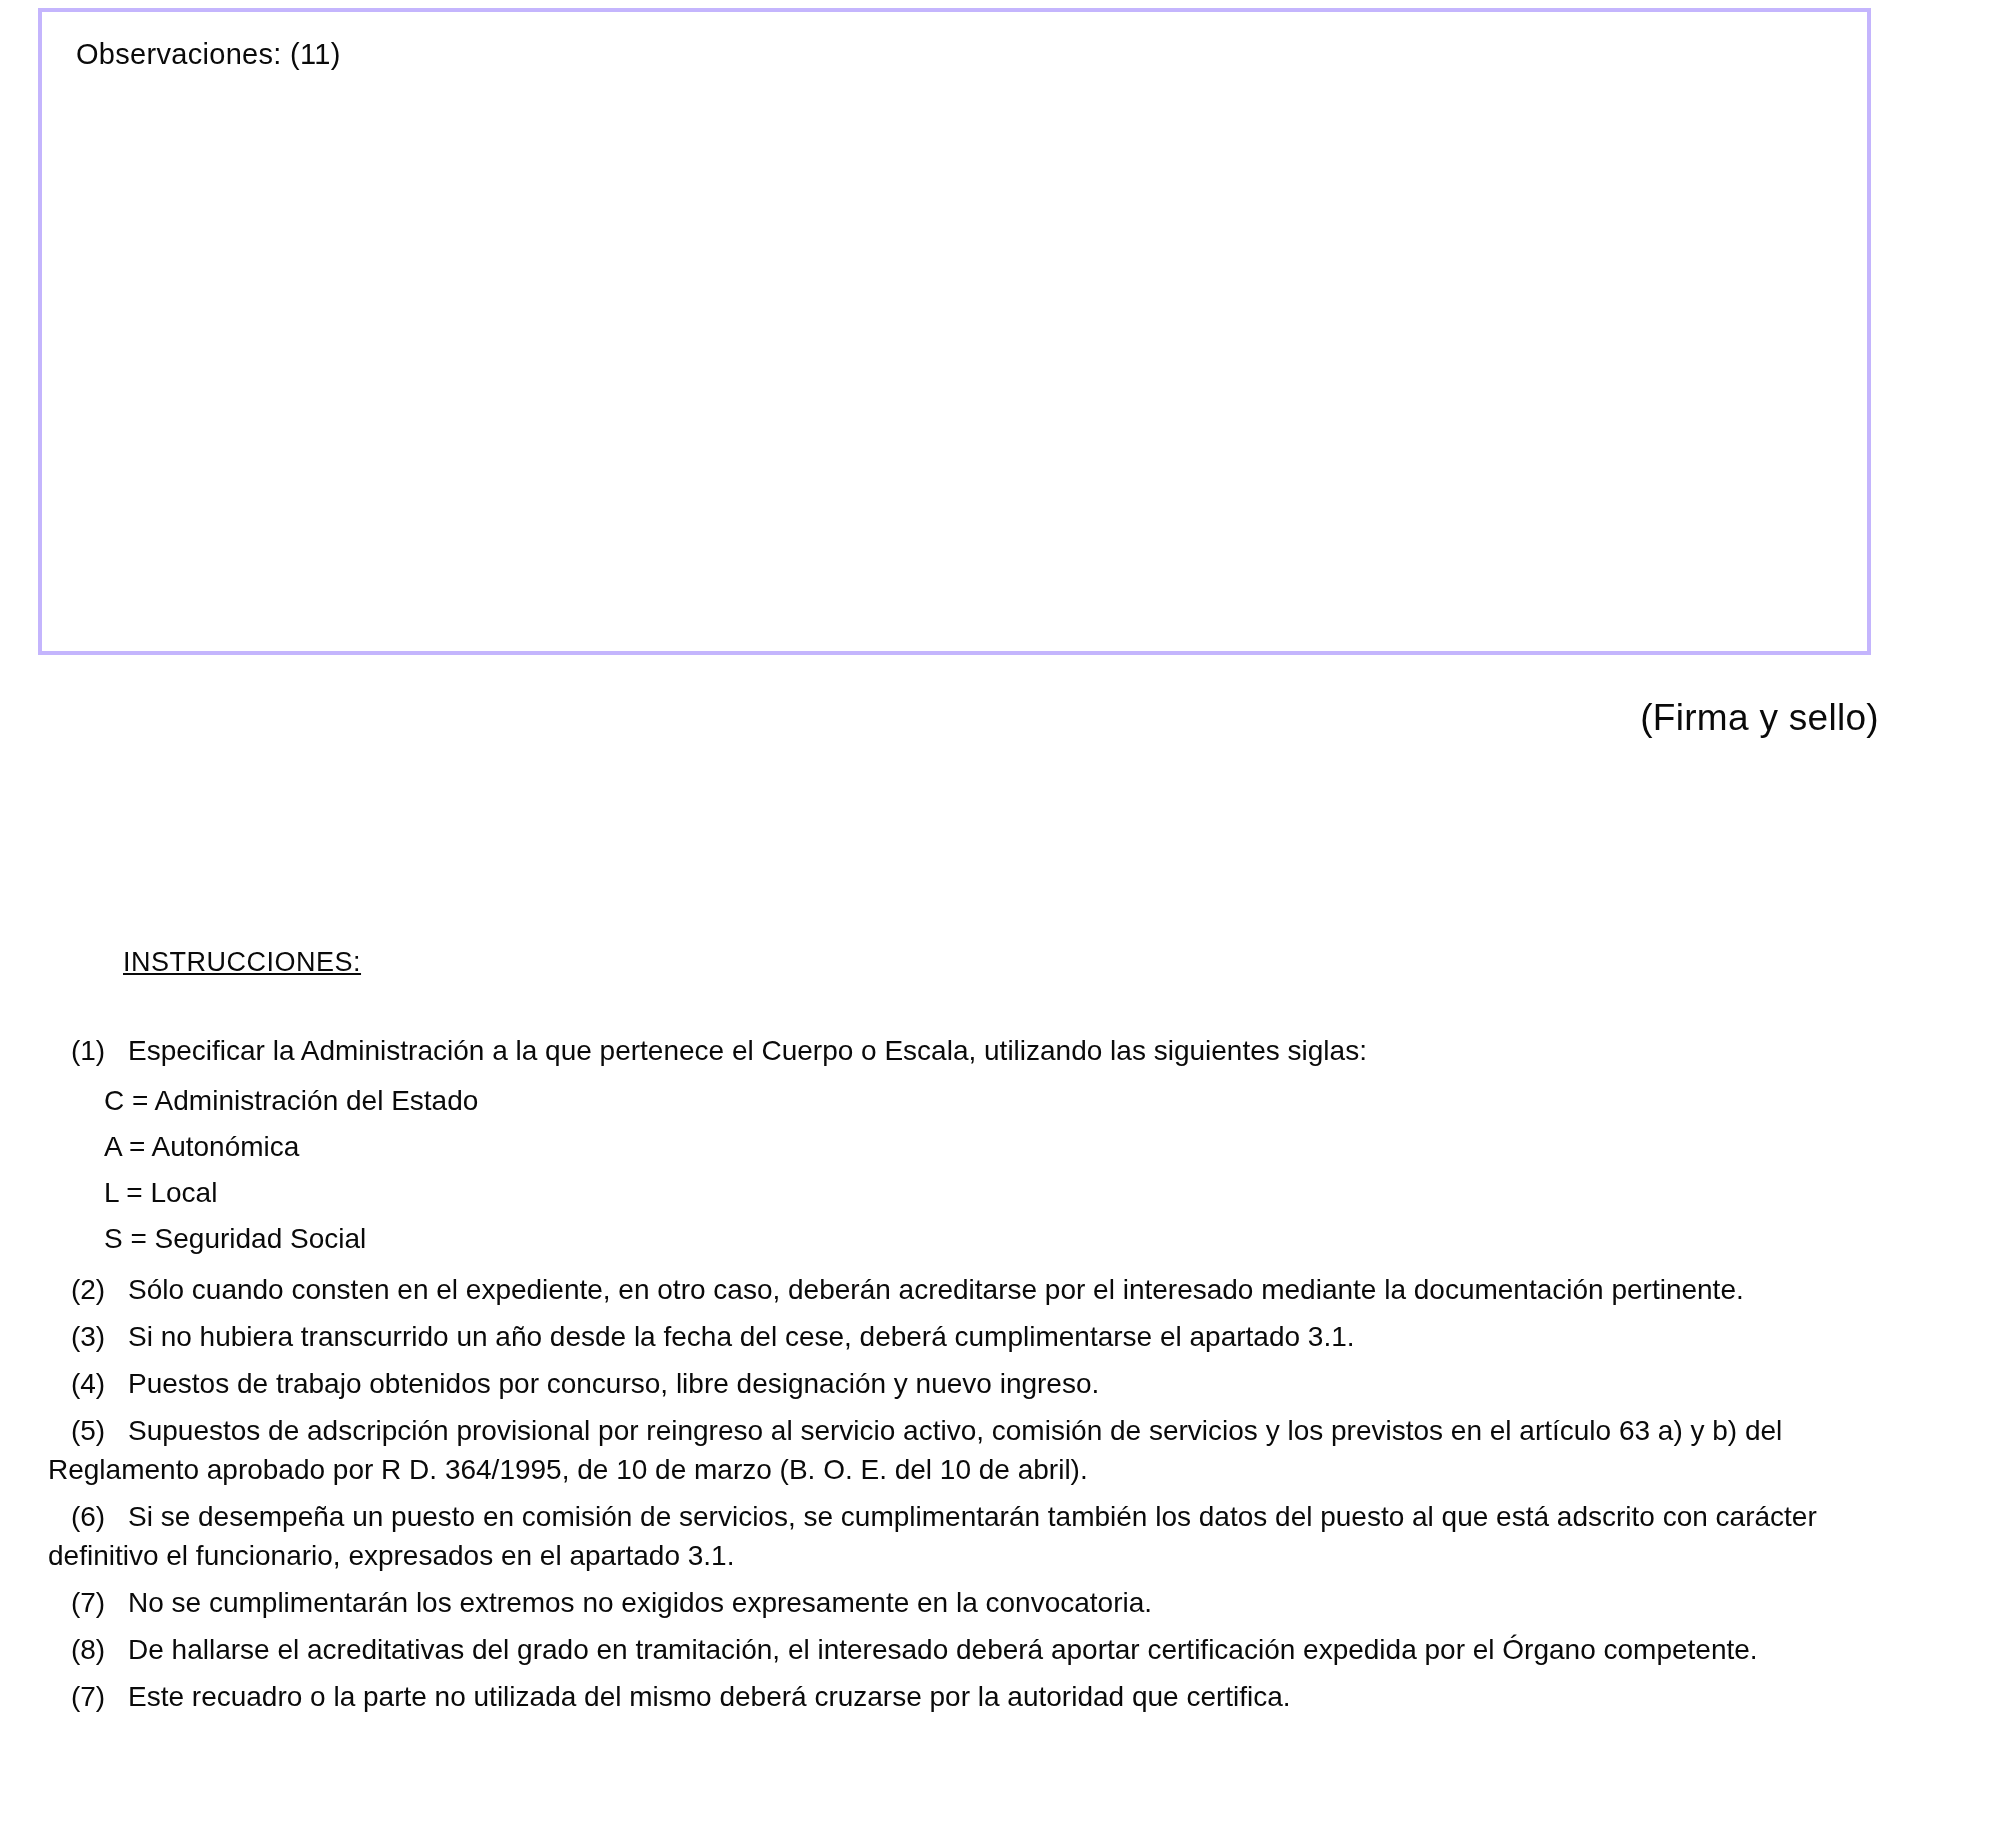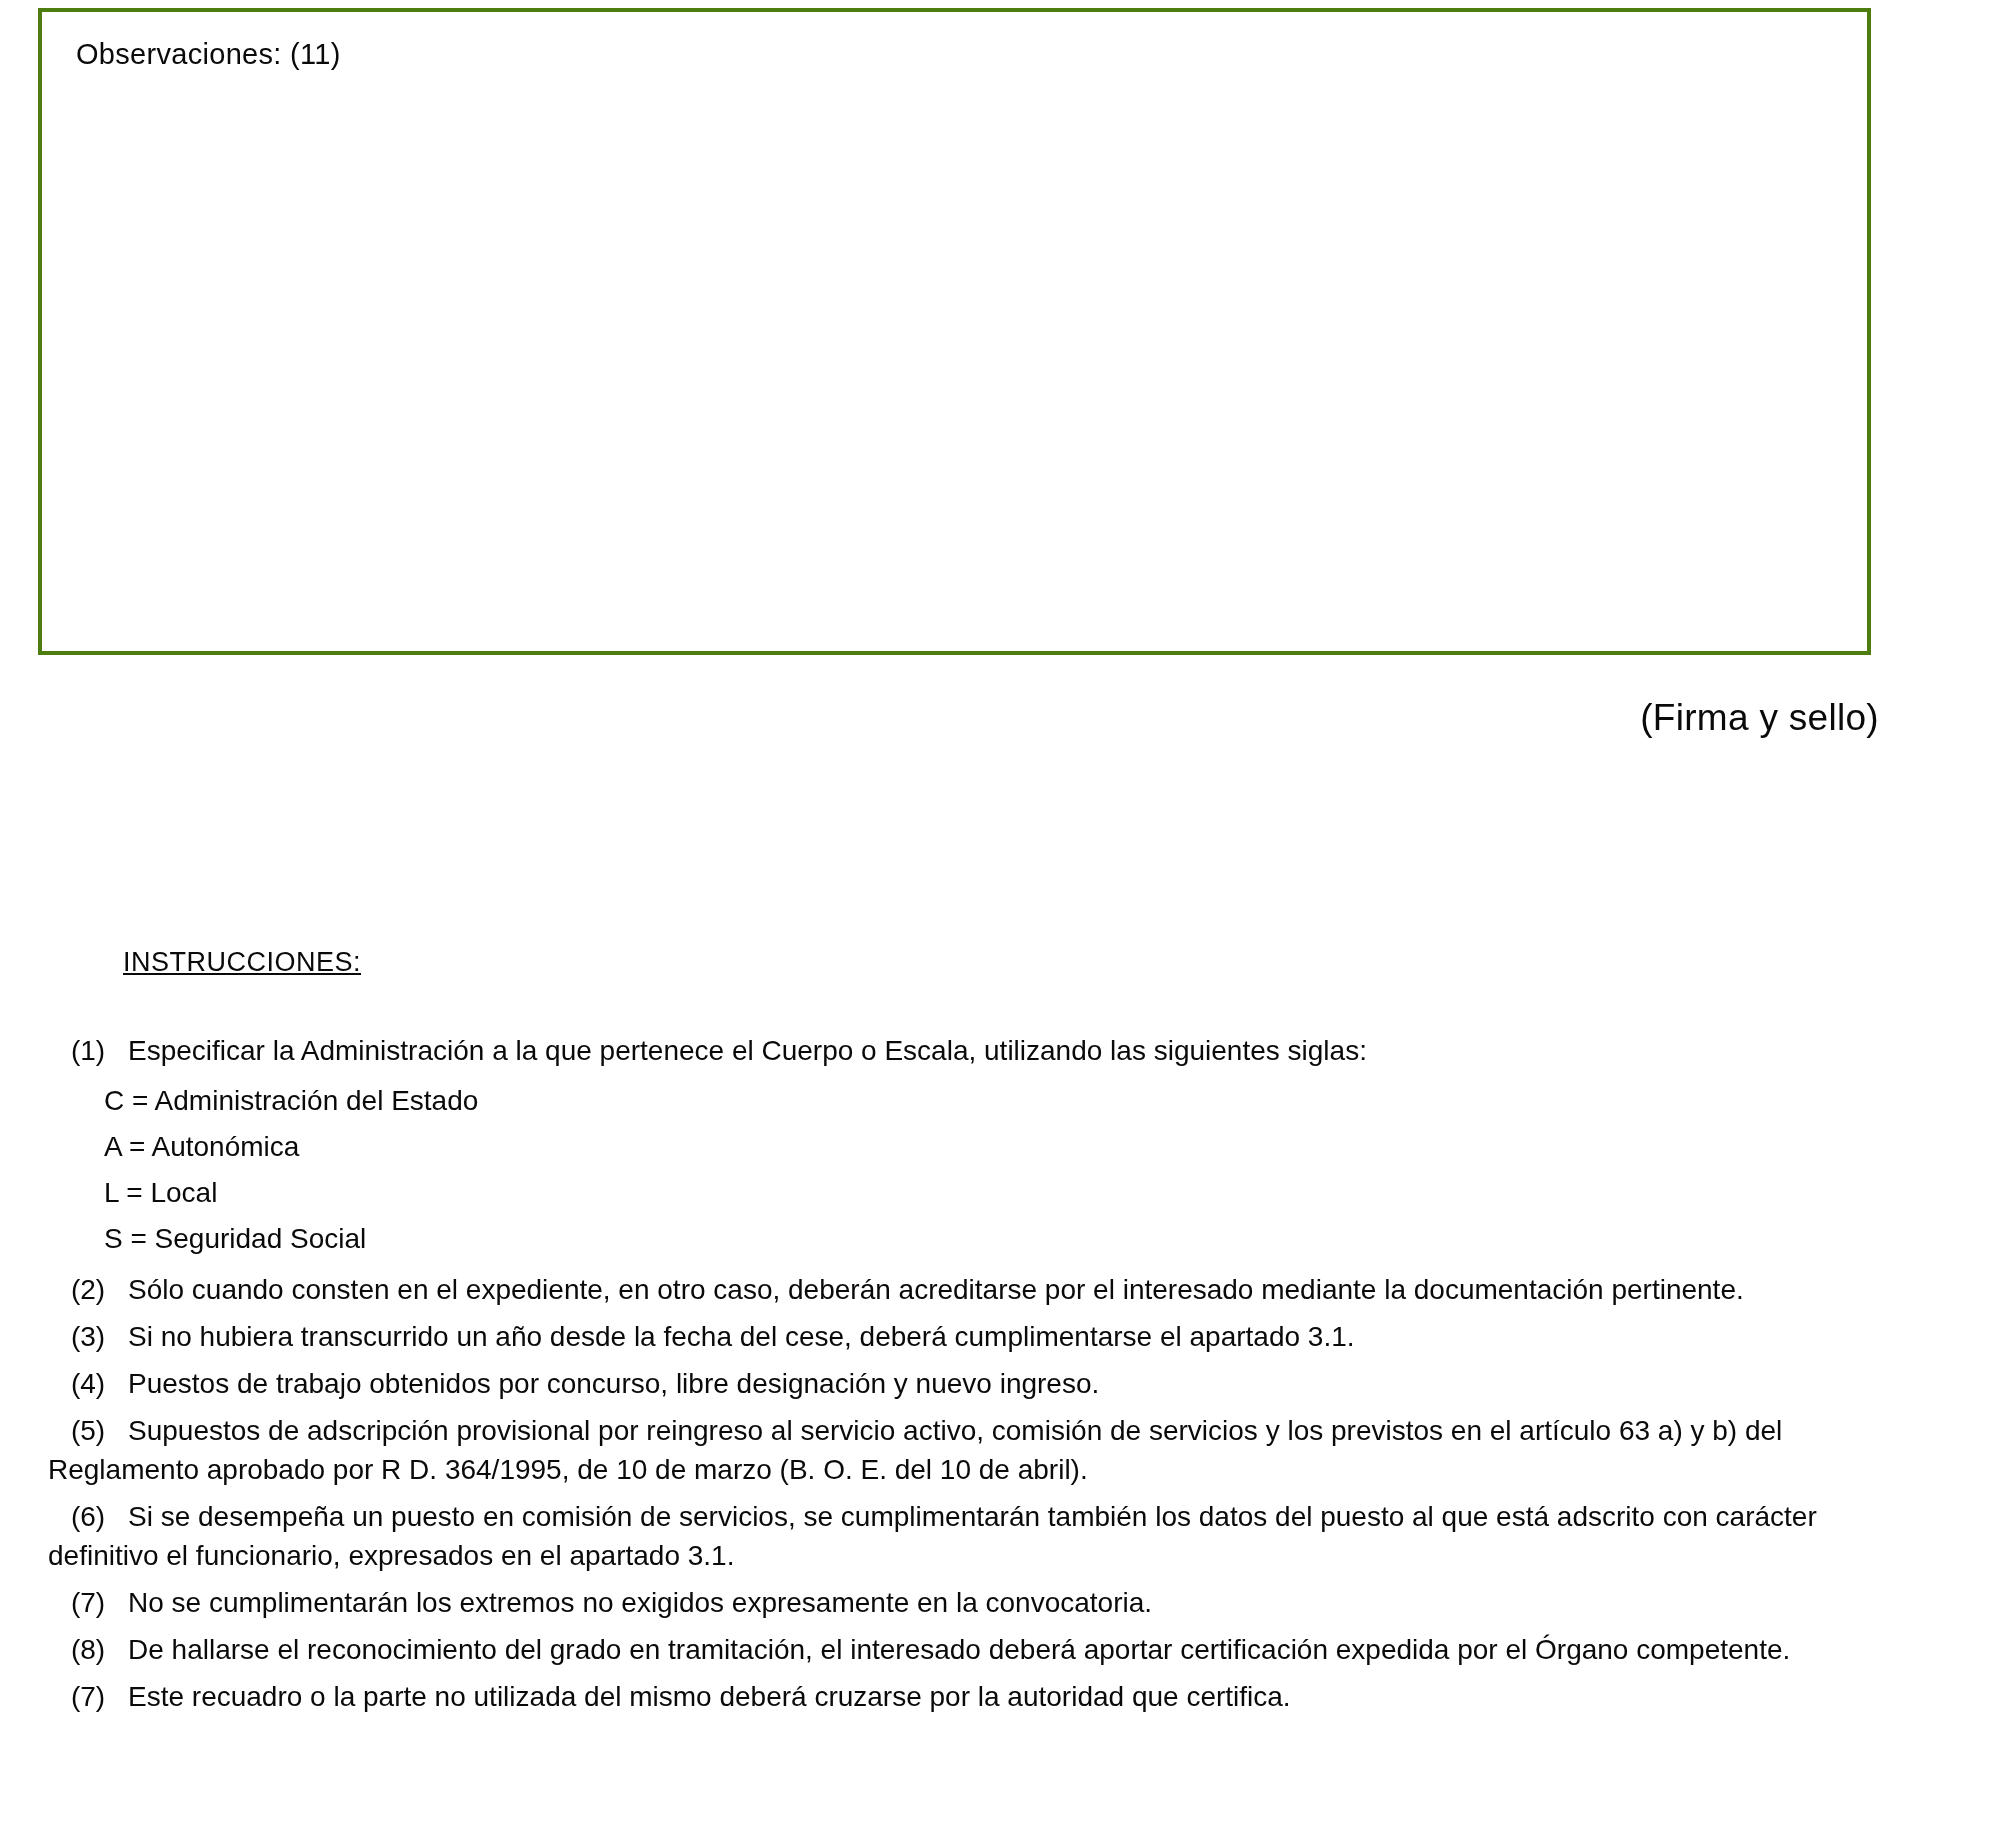--- a/index.html
+++ b/index.html
@@ -16,21 +16,21 @@
     overflow: hidden;
   }
 
   
   .obs-box {
     position: absolute;
     left: 38px;
     top: 8px;
     width: 1833px;
     height: 647px;
-    border: 4px solid #4d7c0f;
+    border: 4px solid #c4b5fd;
     box-sizing: border-box;
     background: #ffffff;
   }
   .obs-label {
     position: absolute;
     left: 34px;
     top: 26px;
     font-size: 29px;
     letter-spacing: 0.3px;
   }
@@ -105,20 +105,20 @@
   <p class="item"><span class="num">(3)</span><span class="txt">Si no hubiera transcurrido un año desde la fecha del cese, deberá cumplimentarse el apartado 3.1.</span></p>
 
   <p class="item"><span class="num">(4)</span><span class="txt">Puestos de trabajo obtenidos por concurso, libre designación y nuevo ingreso.</span></p>
 
   <p class="item"><span class="num">(5)</span><span class="txt">Supuestos de adscripción provisional por reingreso al servicio activo, comisión de servicios y los previstos en el artículo 63 a) y b) del Reglamento aprobado por R D. 364/1995, de 10 de marzo (B. O. E. del 10 de abril).</span></p>
 
   <p class="item"><span class="num">(6)</span><span class="txt">Si se desempeña un puesto en comisión de servicios, se cumplimentarán también los datos del puesto al que está adscrito con carácter definitivo el funcionario, expresados en el apartado 3.1.</span></p>
 
   <p class="item"><span class="num">(7)</span><span class="txt">No se cumplimentarán los extremos no exigidos expresamente en la convocatoria.</span></p>
 
-  <p class="item"><span class="num">(8)</span><span class="txt">De hallarse el reconocimiento del grado en tramitación, el interesado deberá aportar certificación expedida por el Órgano competente.</span></p>
+  <p class="item"><span class="num">(8)</span><span class="txt">De hallarse el acreditativas del grado en tramitación, el interesado deberá aportar certificación expedida por el Órgano competente.</span></p>
 
 
 
   <p class="item"><span class="num">(7)</span><span class="txt">Este recuadro o la parte no utilizada del mismo deberá cruzarse por la autoridad que certifica.</span></p>
 
 </div>
 
 
 </body></html>

